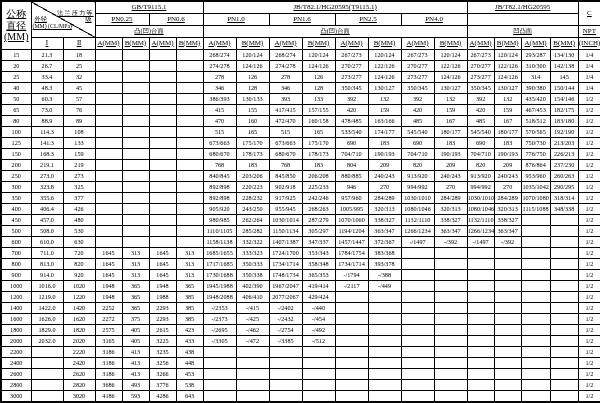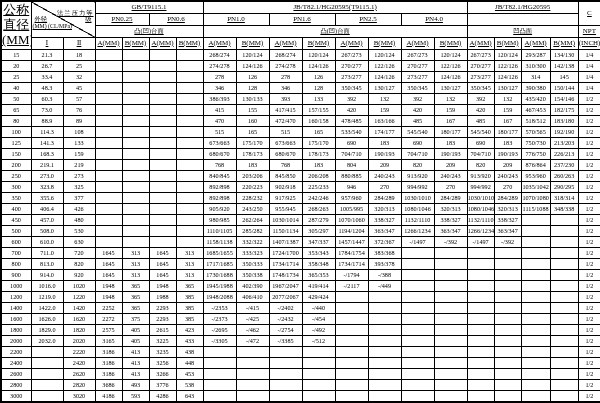--- a/index.html
+++ b/index.html
@@ -4,21 +4,21 @@
 <style>
   html,body{margin:0;padding:0;background:#fff;}
   #wrap{width:600px;height:403px;overflow:hidden;background:#fff;}
   table{border-collapse:collapse;table-layout:fixed;width:600px;height:403px;
         font-family:"Liberation Serif","DejaVu Serif",serif;color:#000;background:#fff;
         border:2px solid #000;}
   th,td{border:1px solid #000;padding:0;margin:0;text-align:center;vertical-align:middle;
         font-weight:normal;overflow:hidden;white-space:nowrap;}
   thead th{font-size:7px;line-height:1.05;height:11px;text-decoration:underline;}
   tbody td{font-size:6.2px;line-height:1;height:10px;}
-  .dn{font-size:13px;line-height:1.15;}
+  .dn{font-size:10px;line-height:1.15;}
   .diag{background:linear-gradient(to top right,#fff calc(50% - 0.5px),#000 calc(50% - 0.5px),#000 calc(50% + 0.5px),#fff calc(50% + 0.5px));
         font-size:6.3px;padding:0 1px;}
   .diag .l1{text-align:right;letter-spacing:1px;}
   .diag .l2{display:flex;justify-content:space-between;padding:0 2px;}
   .diag .l3{text-align:left;font-size:5.8px;}
   .small{font-size:6.3px;}
 </style>
 </head>
 <body>
 

